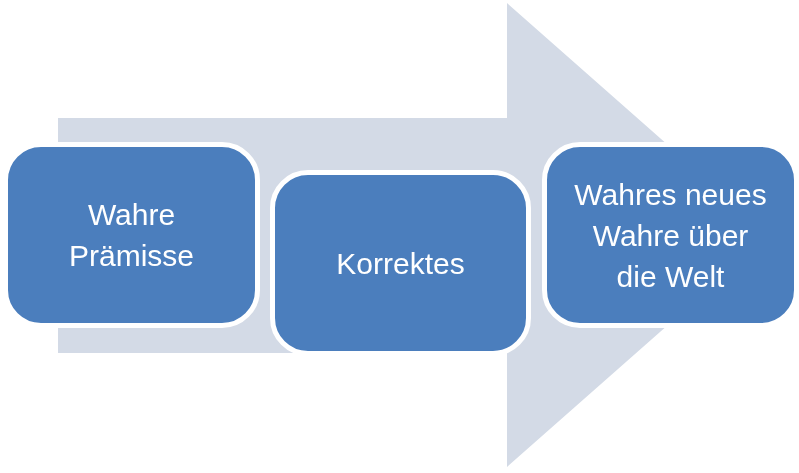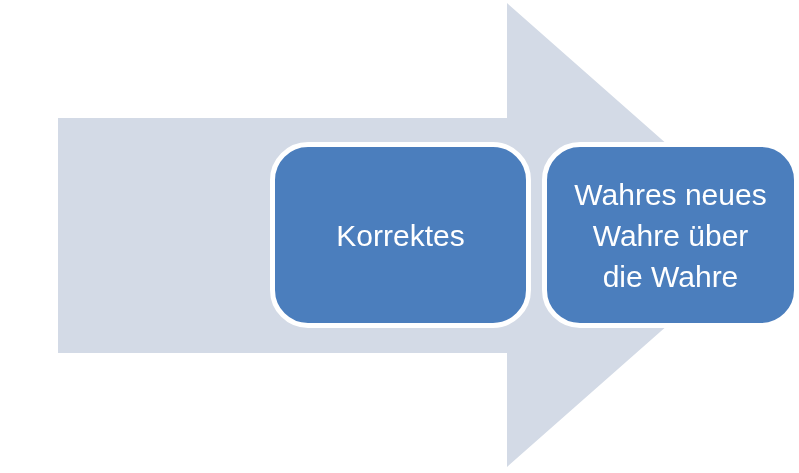--- a/index.html
+++ b/index.html
@@ -32,36 +32,40 @@
     align-items: center;
     text-align: center;
   }
   .step .line {
     color: var(--text, #ffffff);
     font-size: 30px;
     line-height: 41px;
     white-space: nowrap;
   }
   .step1 { left: 3px;   width: 257px; }
-  .step2 { left: 270px; width: 261px; }
+  .step2 { left: 270px; width: 261px; margin-top: 28px; }
   .step3 { left: 542px; width: 257px; text-align: right; }
 </style>
 </head>
 <body>
 
 <div class="canvas">
 
   <svg class="arrow-svg" viewBox="0 0 799 473" xmlns="http://www.w3.org/2000/svg" aria-hidden="true">
     <polygon class="arrow-poly" points="58,118 507,118 507,3 770,235 507,467 507,353 58,353"></polygon>
   </svg>
 
+  <div class="step step1">
+    <span class="line">Wahre</span>
+    <span class="line">Prämisse</span>
+  </div>
 
   <div class="step step2">
     <span class="line">Korrektes</span>
   </div>
 
   <div class="step step3">
     <span class="line">Wahres neues</span>
     <span class="line">Wahre über</span>
-    <span class="line">die Wahre</span>
+    <span class="line">die Welt</span>
   </div>
 
 </div>
 
 </body></html>

